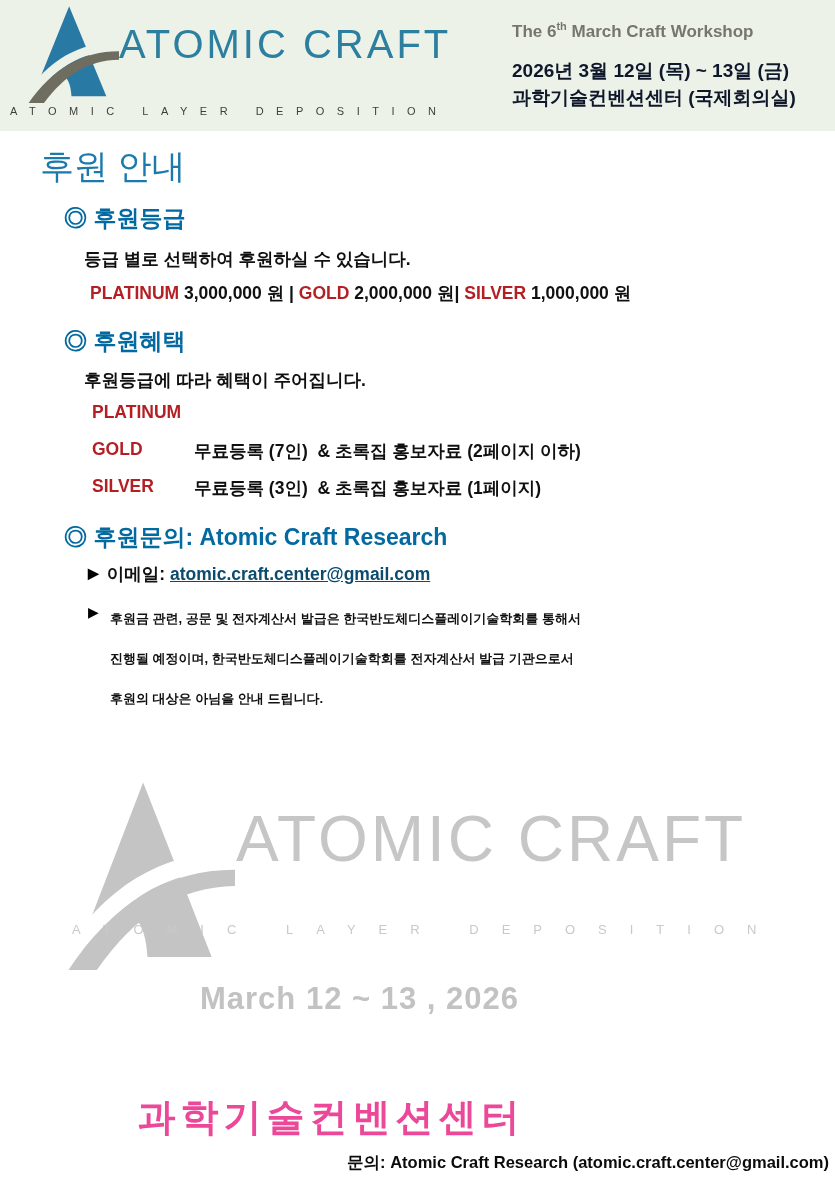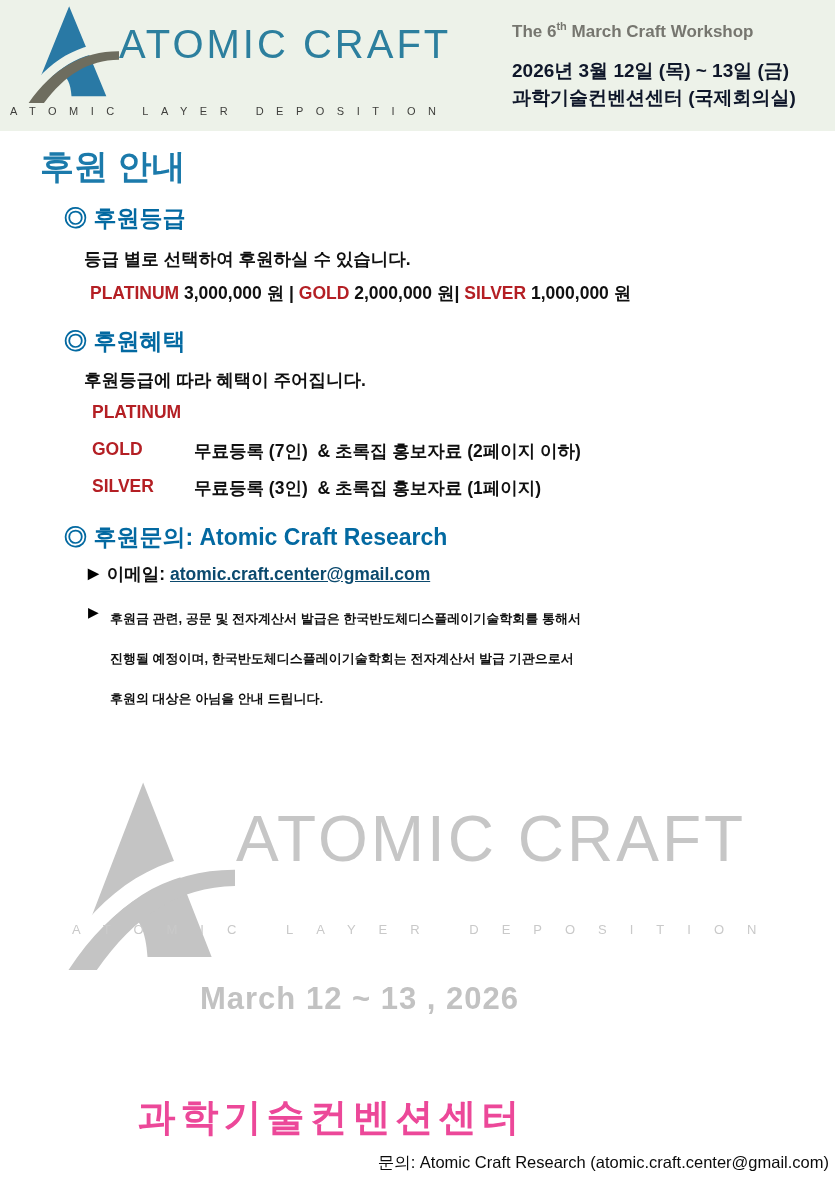--- a/index.html
+++ b/index.html
@@ -17,21 +17,21 @@
   }
   .logo-tagline{
     position:absolute;left:10px;top:105px;font-size:11px;font-weight:400;
     letter-spacing:12.5px;color:#3f3f3c;white-space:nowrap;
   }
   .event-block{position:absolute;left:512px;top:20px;width:318px;}
   .event-title{font-size:17px;font-weight:bold;color:#76766f;white-space:nowrap;}
   .event-title sup{font-size:11px;}
   .event-when{margin-top:15px;font-size:19px;font-weight:bold;color:#0f172a;line-height:27px;white-space:nowrap;}
   
-  .page-title{position:absolute;left:40px;top:144px;font-size:34px;font-weight:bold;color:#1b7aab;}
+  .page-title{position:absolute;left:40px;top:144px;font-size:34px;font-weight:normal;color:#1b7aab;}
   .sec-heading{position:absolute;font-size:23px;font-weight:bold;color:#0369a1;white-space:nowrap;}
   .body-text{font-size:17.5px;font-weight:bold;color:#101010;white-space:nowrap;}
   .tier-red{color:#b41f24;}
   .price-line{position:absolute;left:90px;top:281px;}
   .intro-1{position:absolute;left:84px;top:247px;}
   .intro-2{position:absolute;left:84px;top:368px;}
   .benefits{position:absolute;left:92px;top:402px;}
   .benefit-row{display:flex;height:37px;align-items:flex-start;}
   .benefit-tier{width:102px;flex:none;font-size:17.5px;font-weight:bold;color:#b41f24;}
   .benefit-desc{font-size:17.5px;font-weight:bold;color:#101010;white-space:pre;}
@@ -54,21 +54,21 @@
   .wm-date{
     position:absolute;left:0;top:981px;width:719px;text-align:center;
     font-size:31px;font-weight:bold;color:#c2c2c2;letter-spacing:1px;
   }
   .wm-venue{
     position:absolute;left:0;top:1092px;width:662px;text-align:center;
     font-size:38px;font-weight:bold;color:#ec4899;letter-spacing:5px;
   }
   
   .footer{
-    position:absolute;right:6px;top:1152px;font-size:16.5px;font-weight:normal;
+    position:absolute;right:6px;top:1152px;font-size:16.5px;font-weight:bold;
     color:#0b0b0b;white-space:nowrap;
   }
 </style>
 </head>
 <body>
 
 <div class="page">
 
   <div class="header">
     <svg class="logo-mark" viewBox="0 0 120 120" preserveAspectRatio="none" aria-hidden="true">
@@ -111,21 +111,21 @@
   </div>
 
   <div class="sec-heading" style="left:64px;top:522px;">◎ 후원문의: Atomic Craft Research</div>
 
   <div class="email-line"><span class="bullet">▶</span><span class="pre">이메일: </span><a class="email-link" href="#">atomic.craft.center@gmail.com</a></div>
 
   <div class="note">
     <span class="bullet">▶</span>
     <div class="note-lines">
       <div>후원금 관련, 공문 및 전자계산서 발급은 한국반도체디스플레이기술학회를 통해서</div>
-      <div>진행될 예정이며, 한국반도체디스플레이기술학회는 전자계산서 발급 기관으로서</div>
+      <div>진행될 예정이며, 한국반도체디스플레이기술학회를 전자계산서 발급 기관으로서</div>
       <div>후원의 대상은 아님을 안내 드립니다.</div>
     </div>
   </div>
 
   <svg class="wm-mark" viewBox="0 0 120 120" preserveAspectRatio="none" aria-hidden="true">
     <path fill="#c4c4c4" d="M57,4 L104,112 L60,112 C59,96 54,87 47,86 C39,86 28,96 20,112 L11,112 Z"></path>
     <path fill="#ffffff" d="M-8,124 C24,72 66,46 122,47 L122,58 C70,57 34,80 4,126 Z"></path>
     <path fill="#c4c4c4" d="M-6,138 C26,84 70,57 122,58 L122,68 C74,68 40,94 10,142 Z"></path>
   </svg>
   <div class="wm-wordmark">ATOMIC CRAFT</div>

